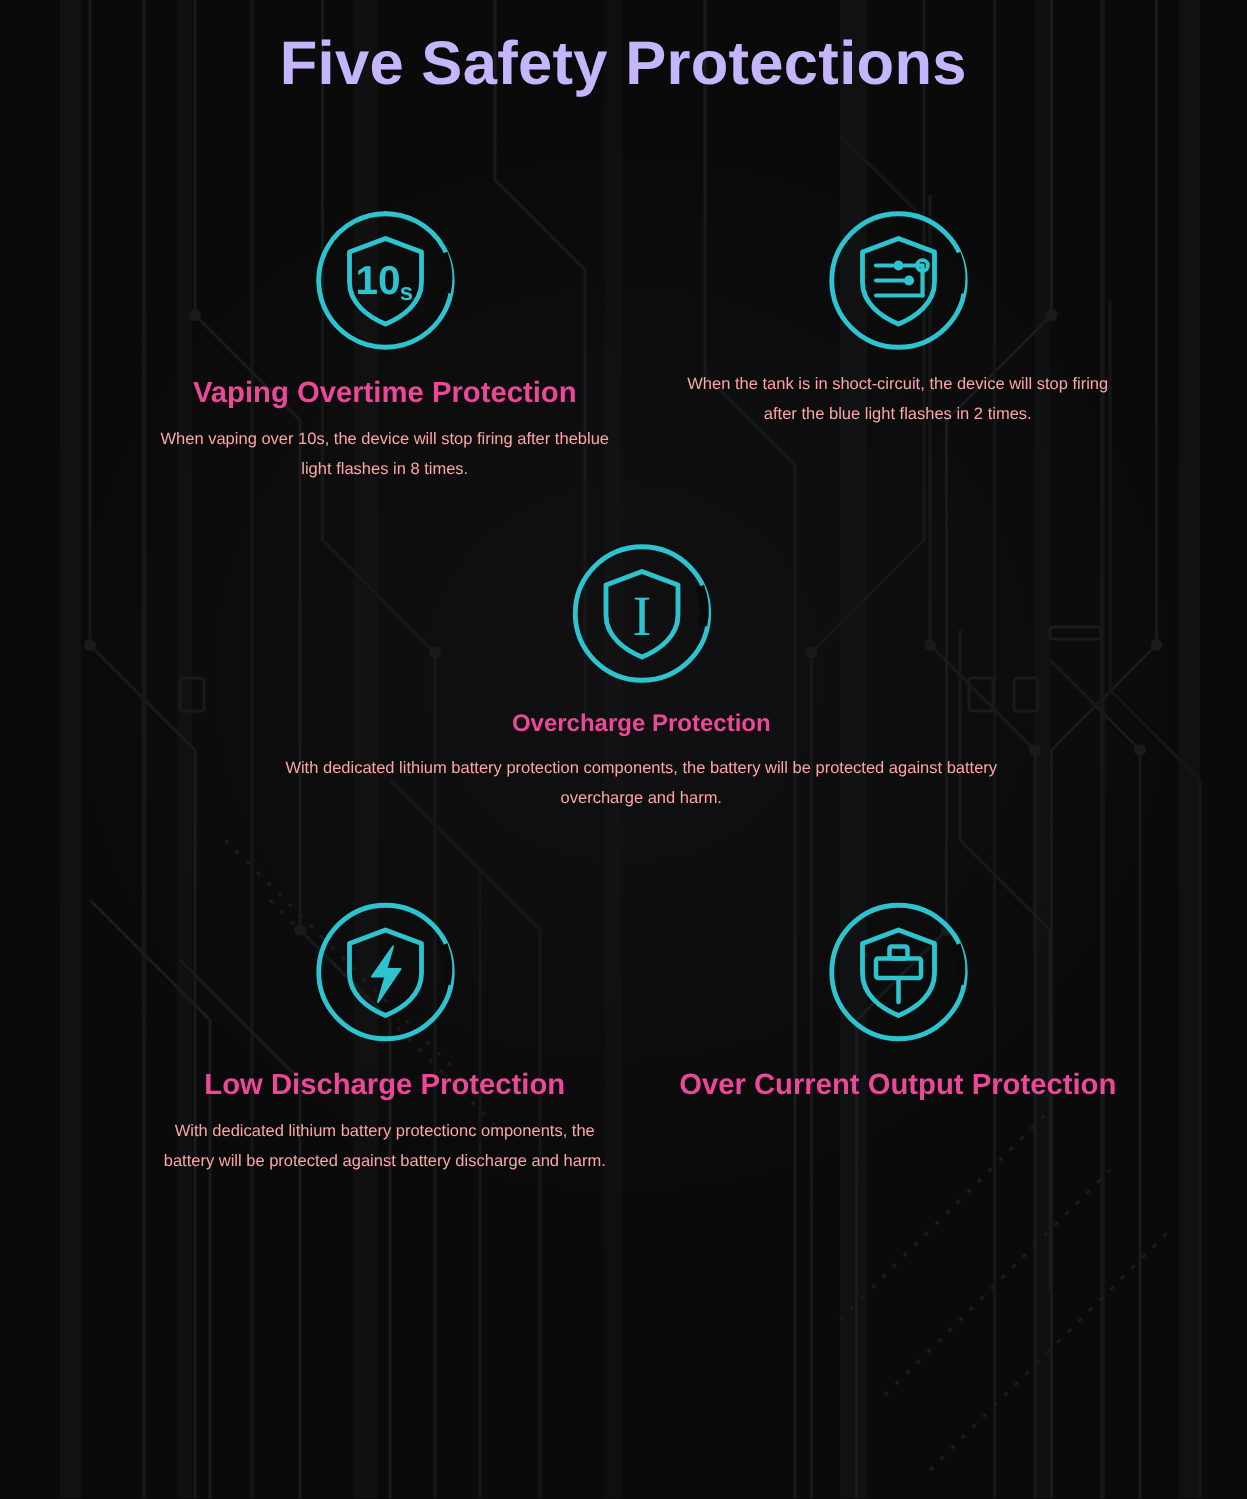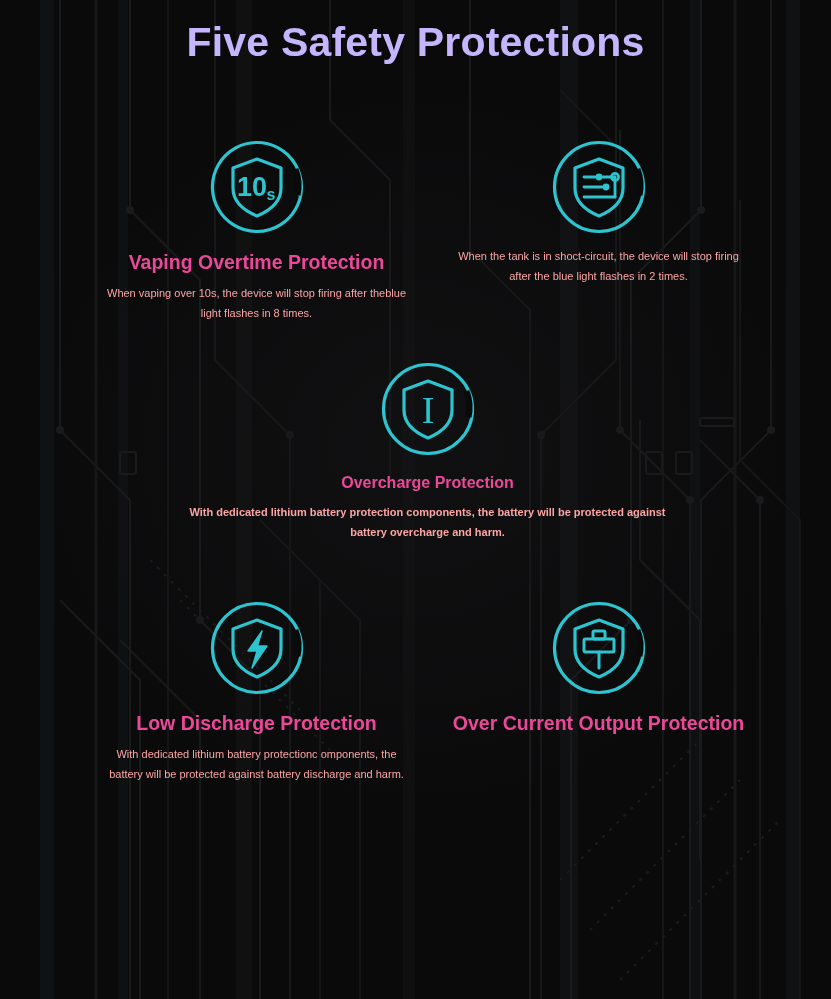--- a/index.html
+++ b/index.html
@@ -99,21 +99,21 @@
   .card-title-wide { font-size: 16px; }
 
   .card-body {
     color: #fca5a5;
     font-size: 11px;
     line-height: 1.82;
     margin-top: 9px;
     font-weight: normal;
   }
   .card-body-narrow { width: 300px; }
-  .card-body-wide   { width: 508px; font-weight: bold; }
+  .card-body-wide   { width: 508px; }
 </style>
 </head>
 <body>
 
 <div class="bg-circuit">
   <svg viewBox="0 0 831 999" preserveAspectRatio="none" xmlns="http://www.w3.org/2000/svg">
     <defs>
       <g id="trace-group">
         <path d="M60 0 L60 430 L130 500 L130 999" fill="none" stroke="#191a1c" stroke-width="2"></path>
         <path d="M96 0 L96 300 L96 999" fill="none" stroke="#161718" stroke-width="3"></path>

